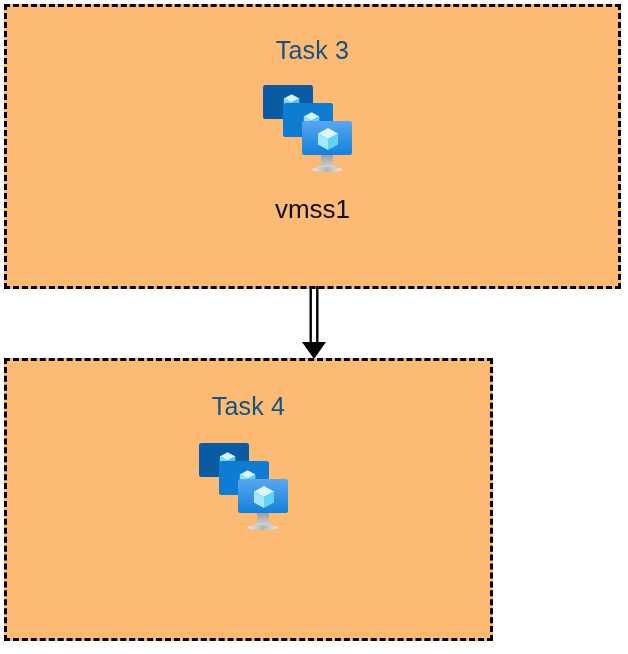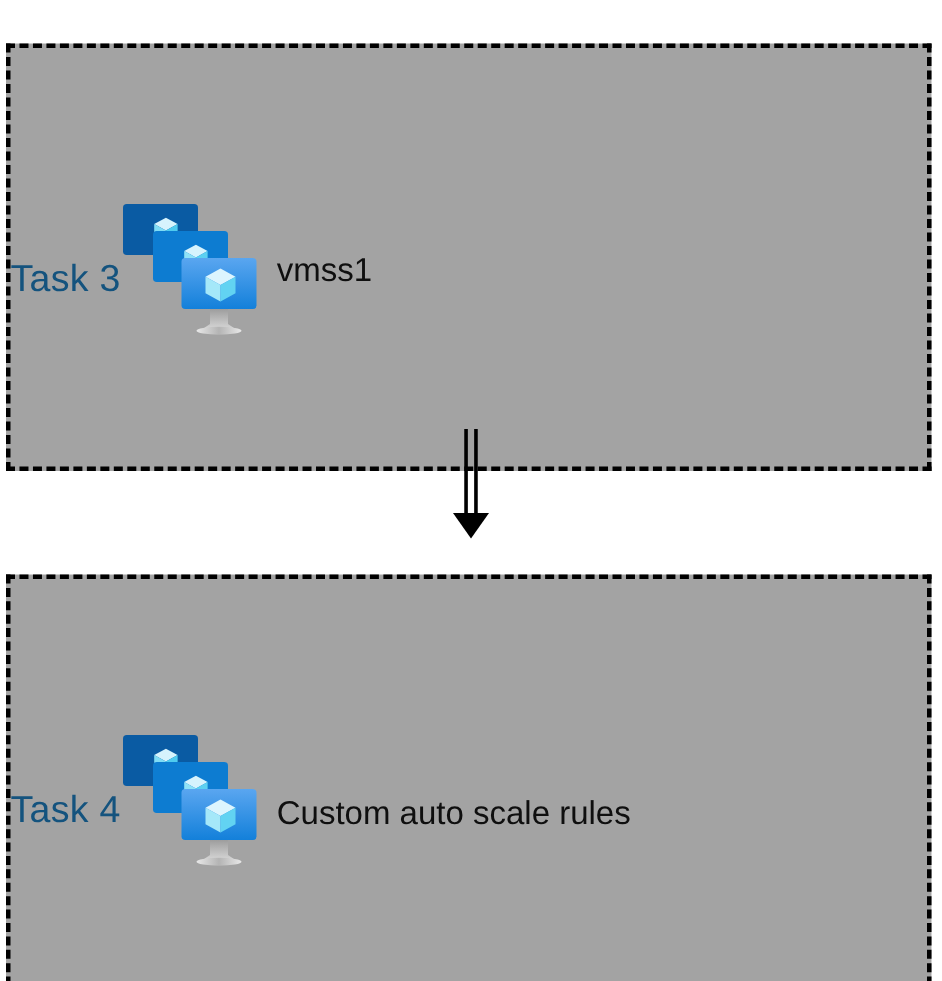--- a/index.html
+++ b/index.html
@@ -18,54 +18,54 @@
   #diagram {
     position: absolute;
     left: 0; top: 0;
     width: 628px;
     height: 654px;
   }
 
   
   .task-box {
     position: absolute;
-    background: #a3a3a3;
+    background: #fdba74;
     border: 3px dashed #000000;
     box-sizing: border-box;
     display: flex;
+    flex-direction: column;
     align-items: center;
-    margin-top: 25px;
   }
   #task-box-1 {
     left: 4px;
     top: 4px;
     width: 617px;
     height: 285px;
   }
   #task-box-2 {
     left: 4px;
     top: 358px;
-    width: 617px;
+    width: 489px;
     height: 283px;
   }
 
   .task-title {
     color: #14537e;
     font-size: 25px;
     line-height: 30px;
     font-weight: 400;
     letter-spacing: 0.2px;
     white-space: nowrap;
   }
   #task-box-1 .task-title { margin-top: 28px; }
   #task-box-2 .task-title { margin-top: 30px; }
 
   .caption {
     color: #0f0f0f;
-    font-size: 22px;
+    font-size: 26px;
     line-height: 32px;
     font-weight: 400;
     text-align: left;
     white-space: nowrap;
   }
   #task-box-1 .caption-block { margin-top: 16px; }
   #task-box-2 .caption-block { margin-top: 34px; }
 
   
   .vmss-icon {
@@ -195,18 +195,15 @@
 
         <rect x="41" y="40" width="50" height="34" rx="2.5" fill="url(#g-front-b)"></rect>
         <g transform="translate(57,46)">
           <path d="M10 1 L20 6.5 L10 12 L0 6.5 Z" fill="#dcf5fe"></path>
           <path d="M0 6.5 L10 12 L10 23 L0 17.5 Z" fill="#a5e8f9"></path>
           <path d="M20 6.5 L10 12 L10 23 L20 17.5 Z" fill="#62d3f2"></path>
         </g>
       </svg>
     </div>
 
-    <div class="caption-block">
-      <div class="caption">Custom auto scale rules</div>
-    </div>
   </div>
 
 </div>
 
 </body></html>

